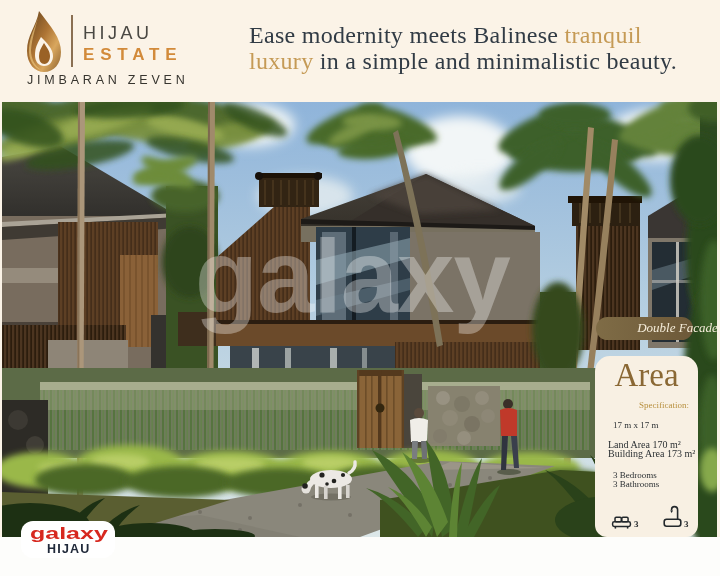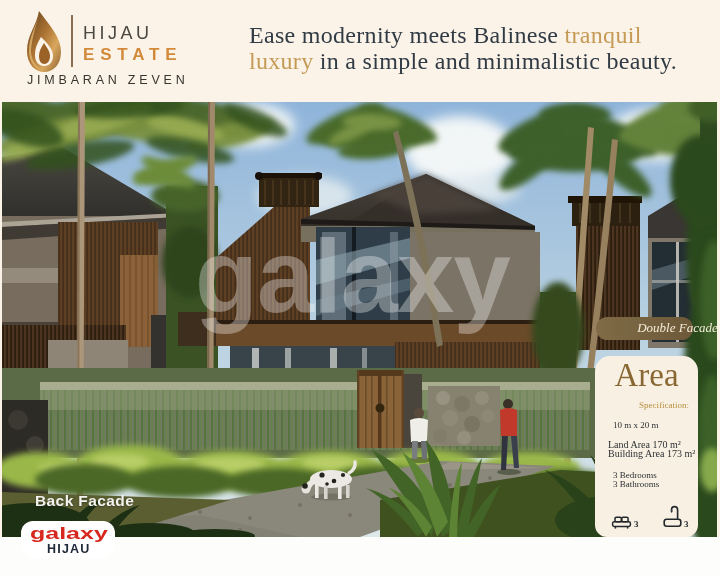--- a/index.html
+++ b/index.html
@@ -415,32 +415,31 @@
   <div class="abs" style="left:71px;top:15px;width:2px;height:52px;background:#8a6f52;"></div>
 
   <div class="abs" style="left:83px;top:23px;font-size:18px;letter-spacing:3.5px;color:#4a4843;">HIJAU</div>
 
   <div class="abs" style="left:83px;top:45px;font-size:17px;font-weight:bold;letter-spacing:5.8px;color:#d28a3a;">ESTATE</div>
 
   <div class="abs" style="left:27px;top:73px;font-size:12.5px;letter-spacing:3.8px;color:#37352f;">JIMBARAN ZEVEN</div>
 
   <div class="abs" style="left:249px;top:23px;width:470px;font-family:'Liberation Serif',serif;font-size:24px;line-height:25.5px;letter-spacing:0.3px;color:#313b45;">Ease modernity meets Balinese <span style="color:#c59a55;">tranquil<br>luxury</span> in a simple and minimalistic beauty.</div>
 
-  <div class="abs" style="left:35px;top:492px;font-size:15.5px;font-weight:bold;color:#f2f2ee;letter-spacing:0.4px;text-shadow:0 1px 2px rgba(0,0,0,0.35);">Back Facade</div>
 
   <div class="abs" style="left:596px;top:317px;width:97px;height:23px;border-radius:12px;background:linear-gradient(90deg,#7f6c46,#6d5939);"></div>
   <div class="abs" style="left:596px;top:320px;width:97px;text-align:center;font-family:'Liberation Serif',serif;font-style:italic;font-size:13px;color:#f5ecd9;padding-left:33px;">Double Facade</div>
 
   <div class="abs" style="left:595px;top:356px;width:103px;height:181px;background:#f8f0e3;border-radius:15px 15px 12px 12px;"></div>
 
   <div class="abs" style="left:595px;top:357px;width:103px;text-align:center;font-family:'Liberation Serif',serif;font-size:33px;color:#8a6834;">Area</div>
 
   <div class="abs" style="left:613px;top:400px;font-family:'Liberation Serif',serif;font-size:9px;color:#b8903f;margin-left:26px;">Specification:</div>
 
-  <div class="abs" style="left:613px;top:420px;font-family:'Liberation Serif',serif;font-size:9px;color:#2c3134;">10 m x 20 m</div>
+  <div class="abs" style="left:613px;top:420px;font-family:'Liberation Serif',serif;font-size:9px;color:#2c3134;">17 m x 17 m</div>
 
   <div class="abs" style="left:608px;top:440px;font-family:'Liberation Serif',serif;font-size:10px;line-height:9px;color:#2c3134;">Land Area 170 m²<br>Building Area 173 m²</div>
 
   <div class="abs" style="left:613px;top:471px;font-family:'Liberation Serif',serif;font-size:9px;line-height:9.3px;color:#2c3134;">3 Bedrooms<br>3 Bathrooms</div>
 
   <svg class="abs" style="left:611px;top:514px;" width="21" height="15" viewBox="0 0 21 15" xmlns="http://www.w3.org/2000/svg">
     <rect x="4" y="3.2" width="6.3" height="4.6" rx="1.2" stroke="#23282c" stroke-width="1.5" fill="none"></rect>
     <rect x="10.8" y="3.2" width="6.3" height="4.6" rx="1.2" stroke="#23282c" stroke-width="1.5" fill="none"></rect>
     <rect x="1.6" y="7.8" width="17.8" height="4.6" rx="1.6" stroke="#23282c" stroke-width="1.5" fill="none"></rect>
     <line x1="4.4" y1="12.4" x2="4.4" y2="14.6" stroke="#23282c" stroke-width="1.5"></line>

